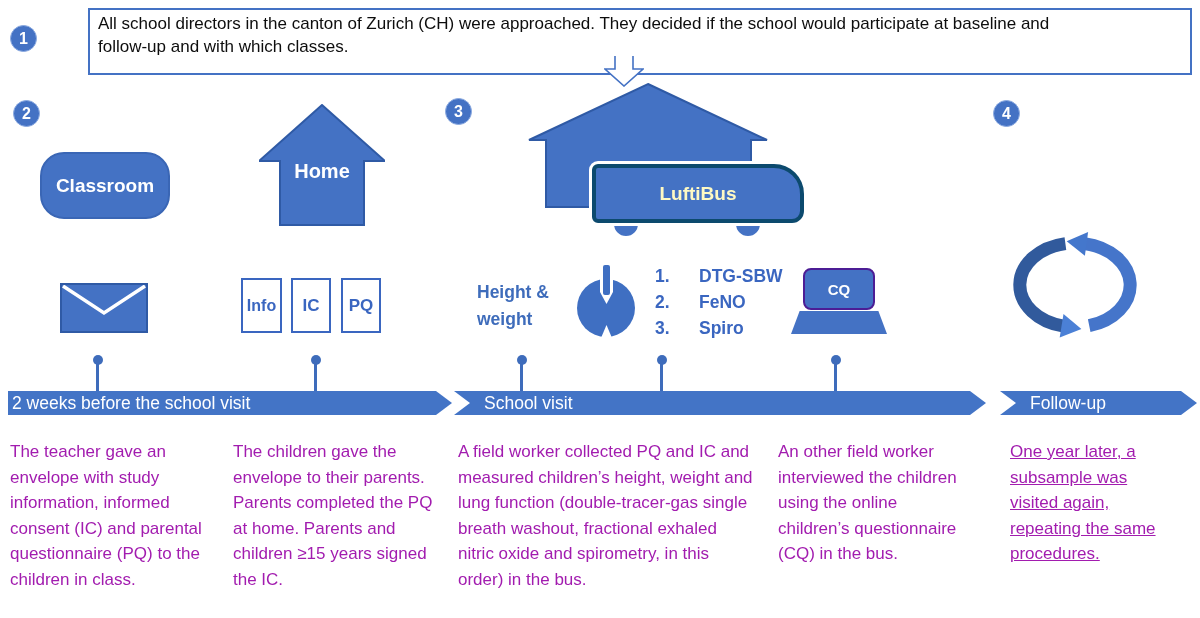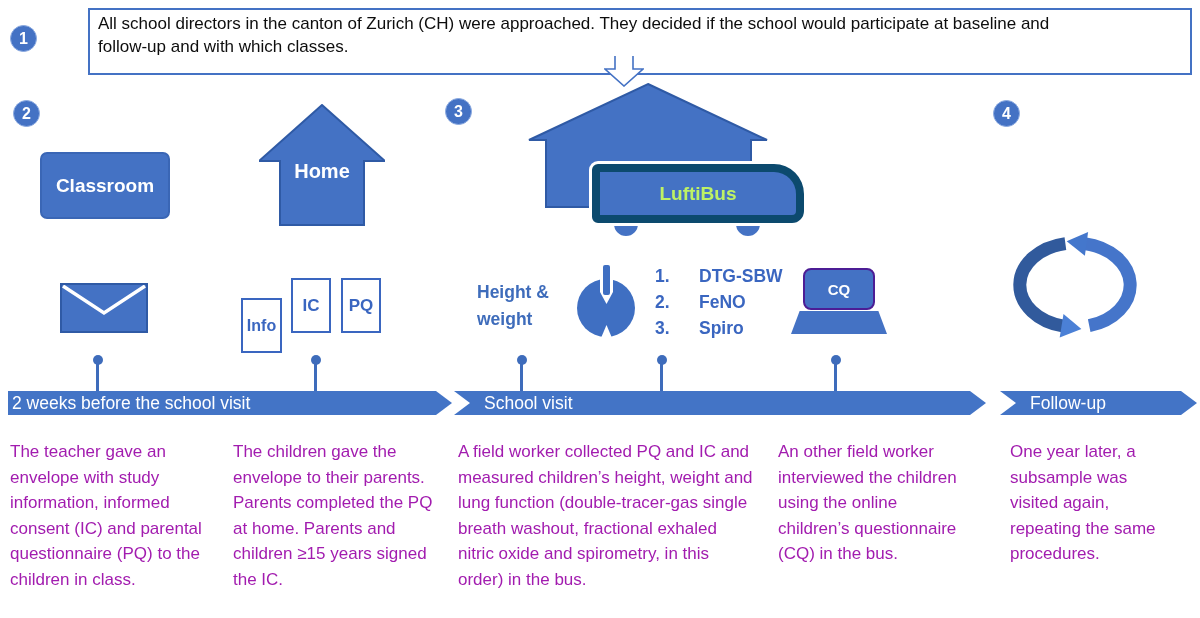--- a/index.html
+++ b/index.html
@@ -27,34 +27,34 @@
     display:flex; align-items:center; justify-content:center; z-index:6;
   }
   .badge1 { left:10px;  top:25px; }
   .badge2 { left:13px;  top:100px; }
   .badge3 { left:445px; top:98px; }
   .badge4 { left:993px; top:100px; }
 
   
   .classroom {
     left:40px; top:152px; width:130px; height:67px;
-    background:#4472C4; border:2px solid #3a66b5; border-radius:7px;
+    background:#4472C4; border:2px solid #3a66b5; border-radius:24px;
     color:#fff; font-weight:bold; font-size:19px;
     display:flex; align-items:center; justify-content:center;
   }
   .shape-label { color:#ffffff; font-weight:bold; text-align:center; z-index:2; }
   .home-label   { left:259px; top:160px; width:126px; font-size:20px; }
   .school-label { left:575px; top:120px; width:160px; font-size:20px; z-index:1; }
 
   .bus {
     left:592px; top:164px; width:212px; height:59px;
-    background:#4472C4; border:8px solid #0c4a6e;
+    background:#4472C4; border:4px solid #0c4a6e;
     border-radius:6px 30px 12px 6px;
     box-shadow:0 0 0 3px #ffffff;
-    color:#bef264; font-weight:bold; font-size:19px;
+    color:#fef9c3; font-weight:bold; font-size:19px;
     display:flex; align-items:center; justify-content:center;
     z-index:3;
   }
   .wheel {
     width:28px; height:28px; border-radius:50%;
     background:#4472C4; border:2px solid #ffffff; top:210px; z-index:2;
   }
   .wheel1 { left:612px; } .wheel2 { left:734px; }
 
   
@@ -62,21 +62,21 @@
     left:60px; top:283px; width:88px; height:50px;
     background:#4472C4; border:2px solid #2f5aa5;
   }
 
   
   .doc {
     top:278px; height:55px; background:#fff;
     border:2px solid #3a66c0; color:#3a66c0; font-weight:bold; font-size:17px;
     display:flex; align-items:center; justify-content:center;
   }
-  .doc-info { left:241px; width:41px; font-size:16px;margin-top:20px; }
+  .doc-info { left:241px; width:41px; font-size:16px; }
   .doc-ic   { left:291px; width:40px; }
   .doc-pq   { left:341px; width:40px; }
 
   
   .hw-label {
     left:477px; top:279px; width:90px;
     color:#3e6cbb; font-weight:bold; font-size:17.5px; line-height:27px;
   }
   .tests { left:655px; top:263px; }
   .test-row { display:flex; color:#3a66c0; font-weight:bold; font-size:17.5px; line-height:26px; }
@@ -116,21 +116,21 @@
     content:""; position:absolute; top:-7px; left:-3.5px;
     width:10px; height:10px; border-radius:50%; background:#3e6cbb;
   }
 
   
   .desc { top:439px; color:#a21caf; font-size:17px; line-height:25.5px; }
   .desc1 { left:10px;   width:212px; }
   .desc2 { left:233px;  width:212px; }
   .desc3 { left:458px;  width:298px; }
   .desc4 { left:778px;  width:188px; }
-  .desc5 { left:1010px; width:170px; }
+  .desc5 { left:1010px; width:170px;text-decoration:underline; }
 </style>
 </head>
 <body>
 
 <div class="canvas">
 
   <div class="abs badge badge1">1</div>
   <div class="abs badge badge2">2</div>
   <div class="abs badge badge3">3</div>
   <div class="abs badge badge4">4</div>

